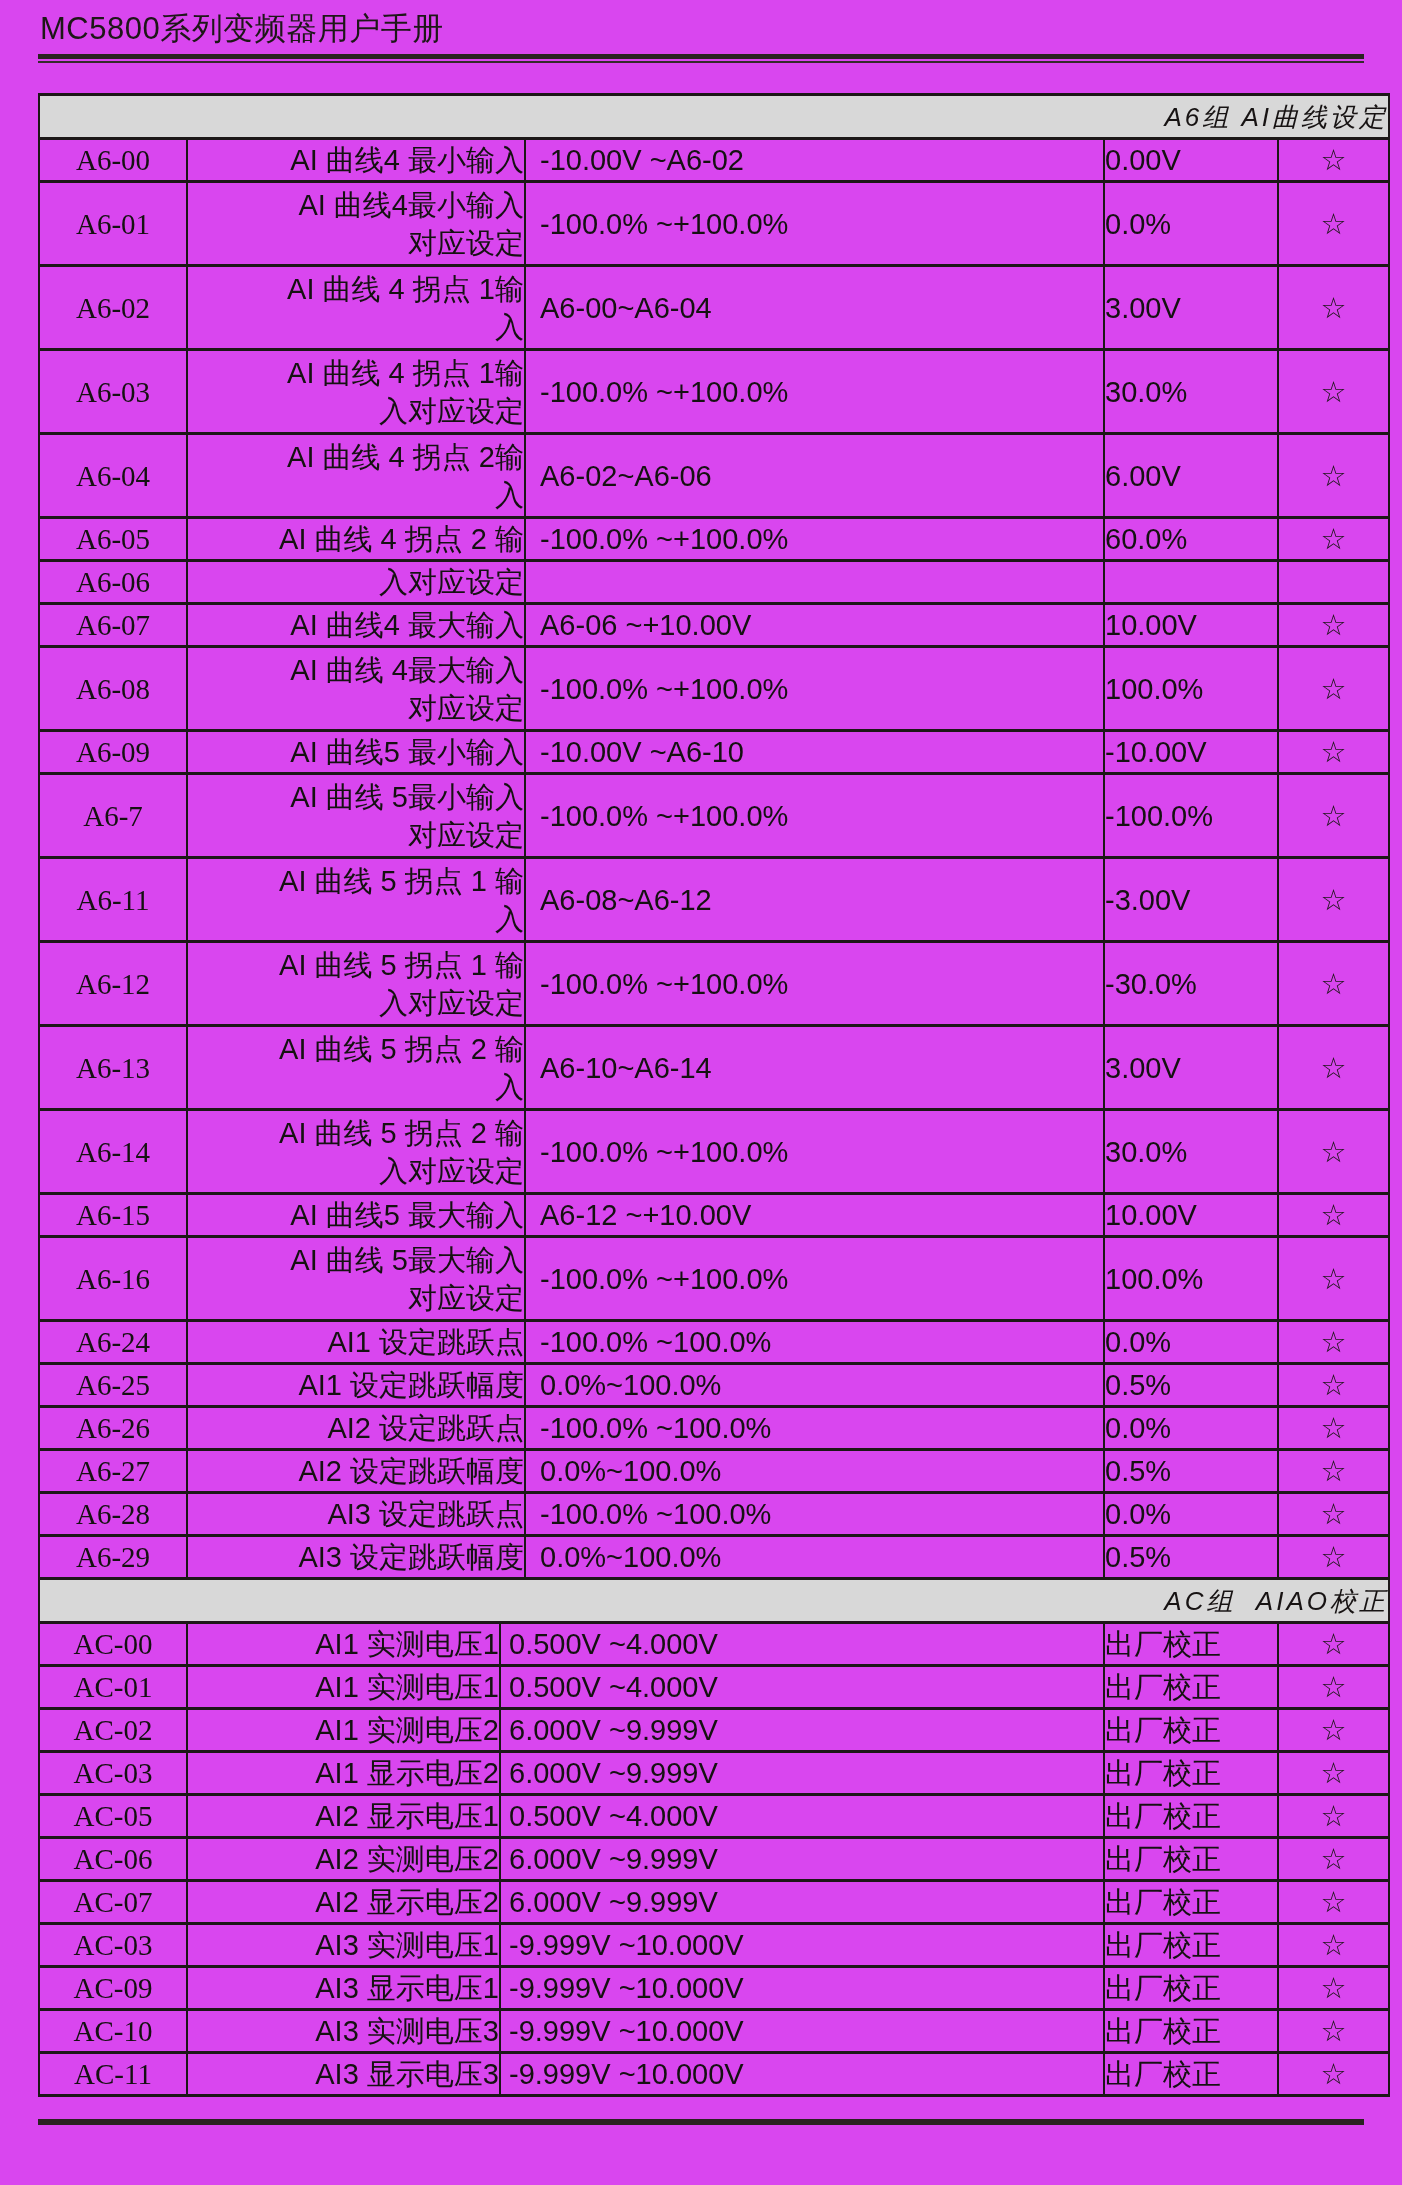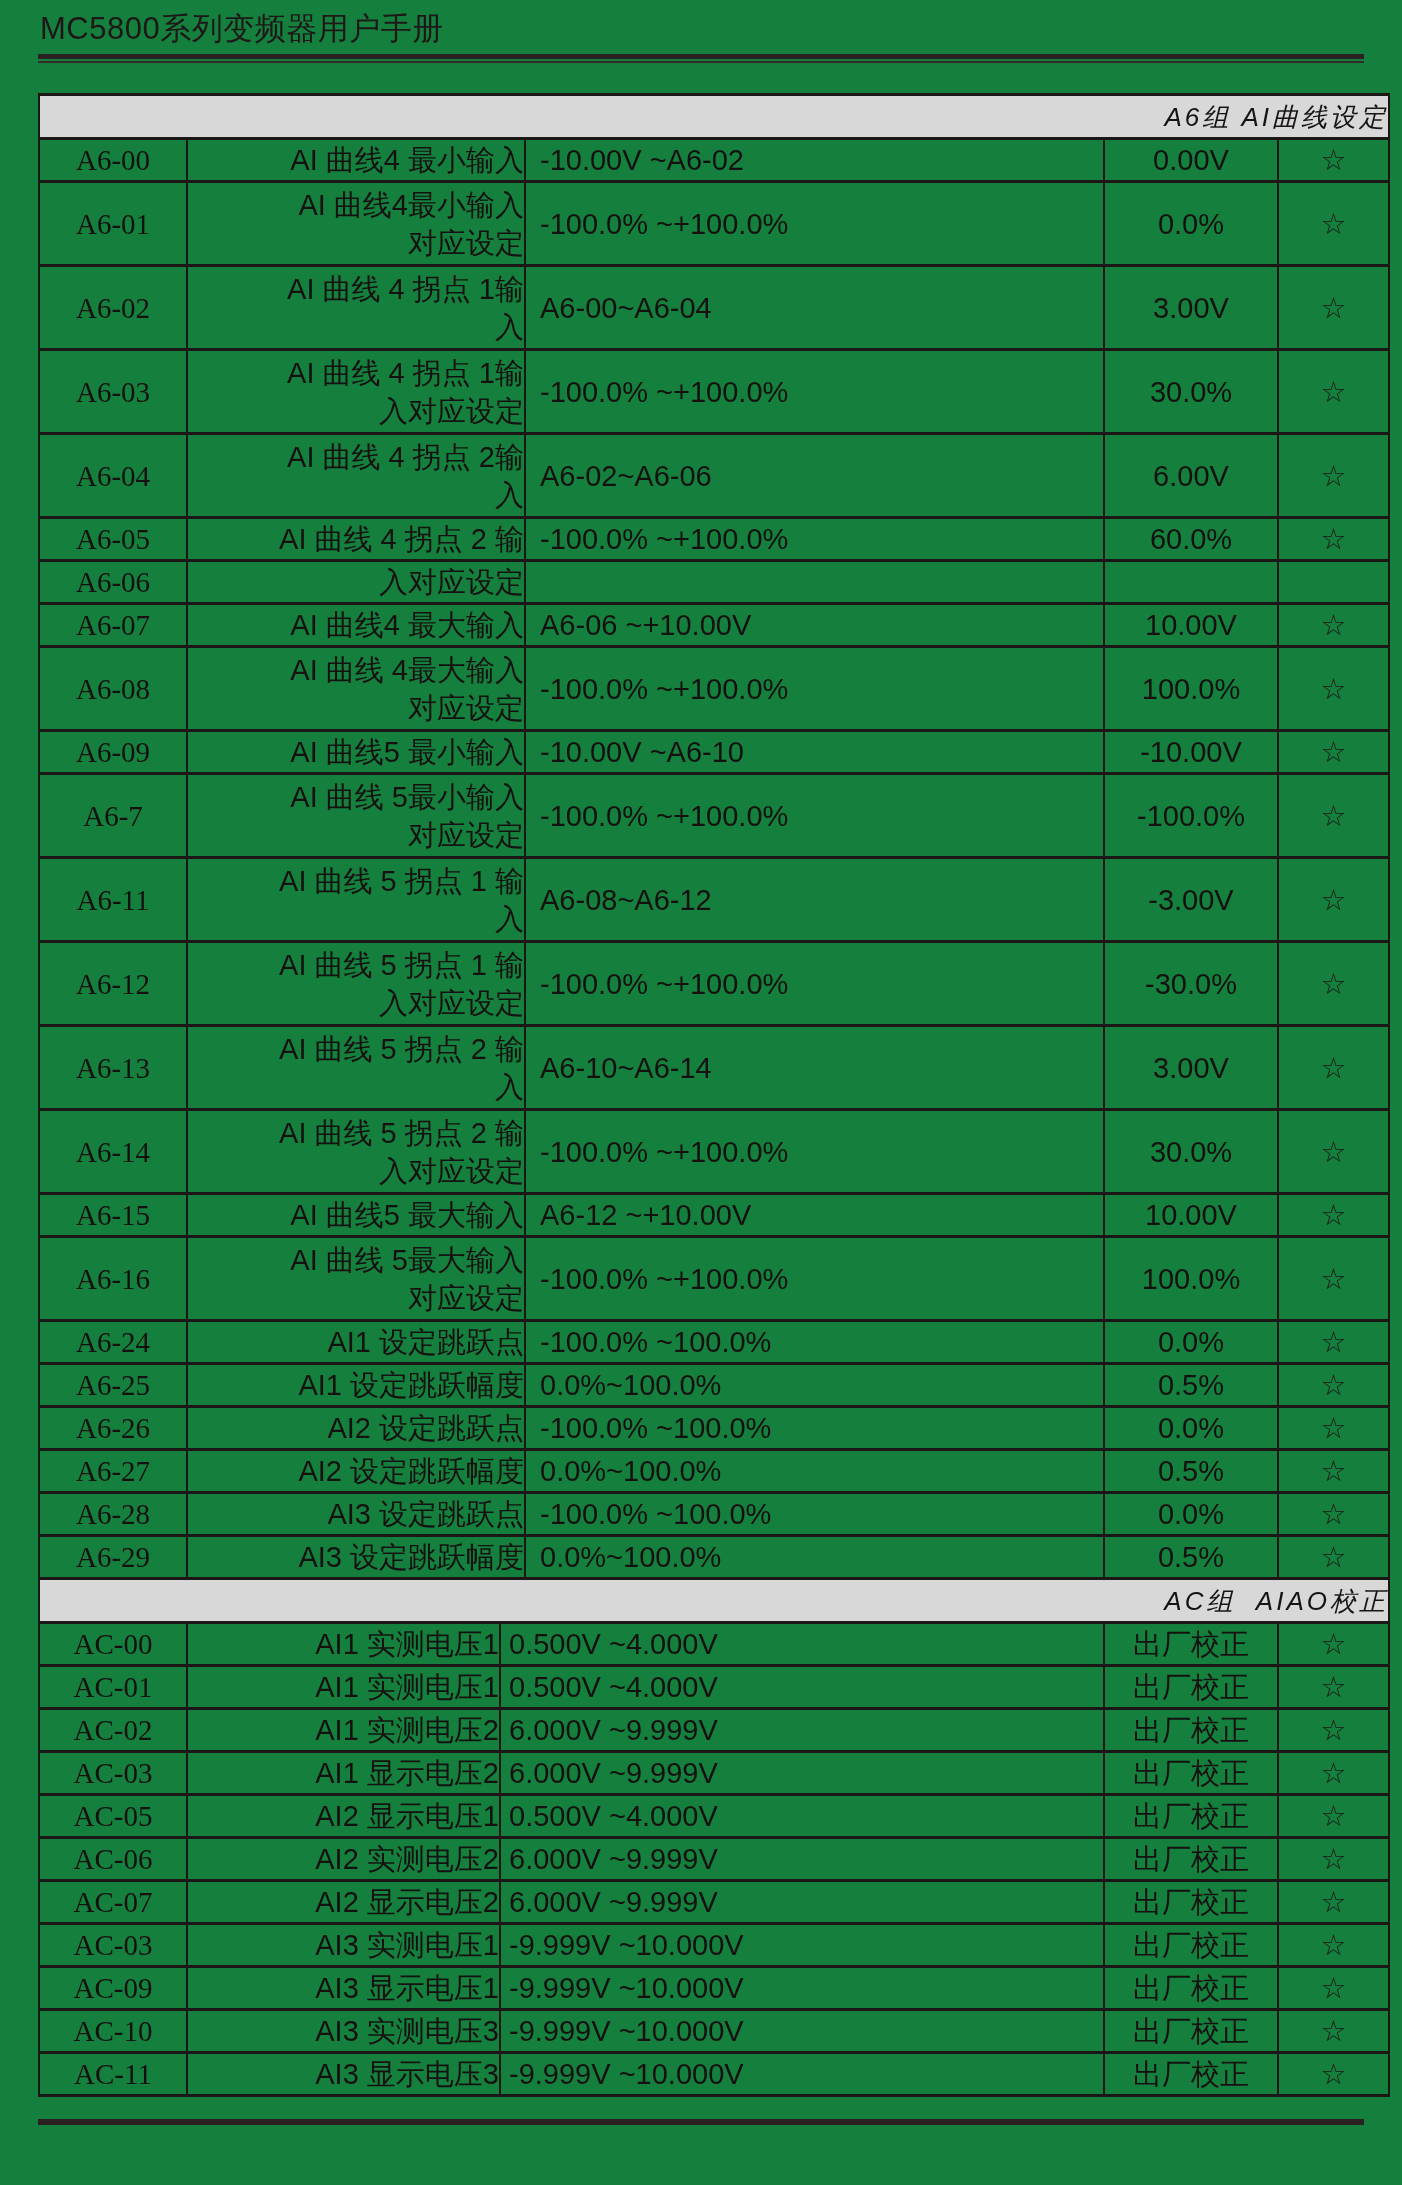--- a/index.html
+++ b/index.html
@@ -1,17 +1,17 @@
 <!DOCTYPE html>
 <html><head>
 <meta charset="utf-8">
 <style>
   html,body{margin:0;padding:0;background:#ffffff;}
   .page{
-    width:1402px;height:2185px;background:#15803d;position:relative;
+    width:1402px;height:2185px;background:#d946ef;position:relative;
     font-family:"Liberation Sans","DejaVu Sans",sans-serif;color:#151111;
     overflow:hidden;
   }
   .doc-title{
     padding:8px 0 0 40px;font-size:31px;letter-spacing:0.5px;color:#1d1717;
     white-space:pre;
   }
   .header-rule{
     margin:4px 38px 0 38px;height:2px;
     border-top:5px solid #2a2222;border-bottom:2px solid #342b2b;
@@ -32,21 +32,21 @@
   tr.title-row{height:44px;}
   tr.title-row td{
     background:#d8d8d8;text-align:right;font-size:26px;letter-spacing:3px;
     white-space:pre;color:#171313;font-style:italic;
   }
   td.code{text-align:center;font-size:30px;font-family:Liberation Serif, serif;}
   td.name{text-align:right;padding-left:12px;white-space:pre-line;line-height:40px;}
   td.range{text-align:left;white-space:pre;}
   .sec-a6 td.range{padding-left:14px;border-radius:14px;}
   .sec-ac td.range{padding-left:8px;}
-  td.def{text-align:center;}
+  td.def{text-align:left;}
   td.star{text-align:center;font-size:34px;color:#1c1717;}
   .footer-rule{
     margin:22px 38px 0 38px;border-top:6px solid #2a2222;height:0;
   }
 </style>
 </head>
 <body>
 
 <div class="page">
 

